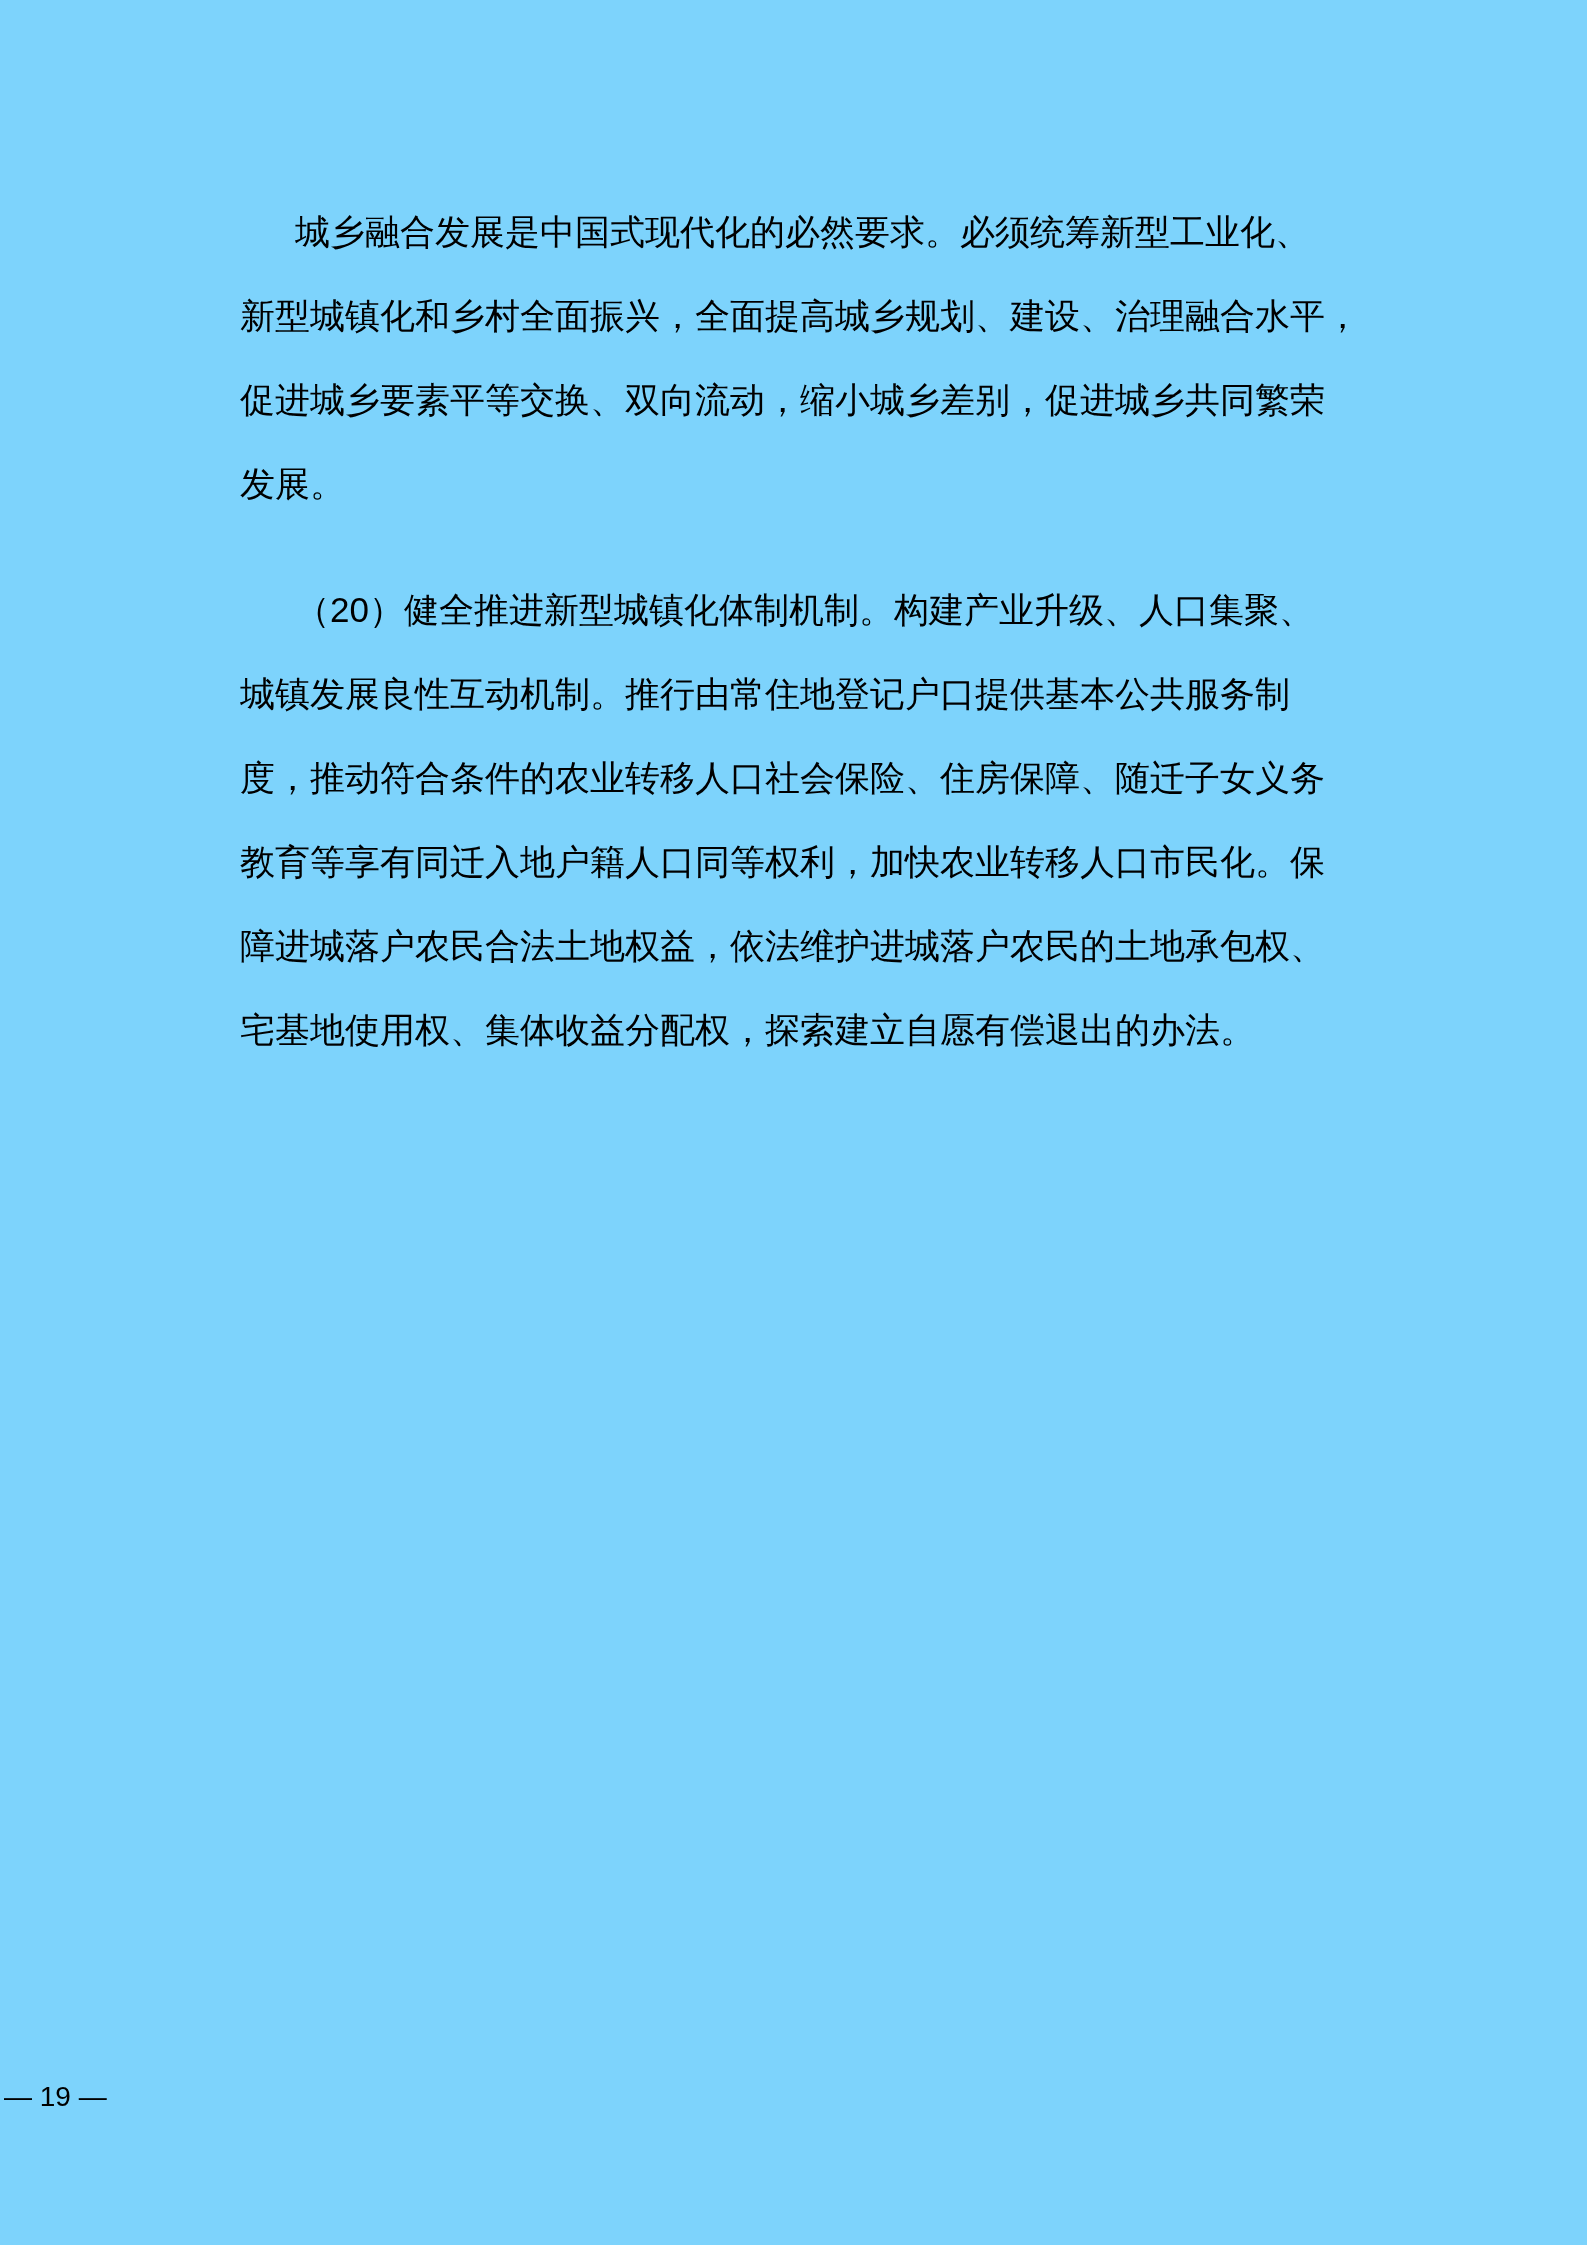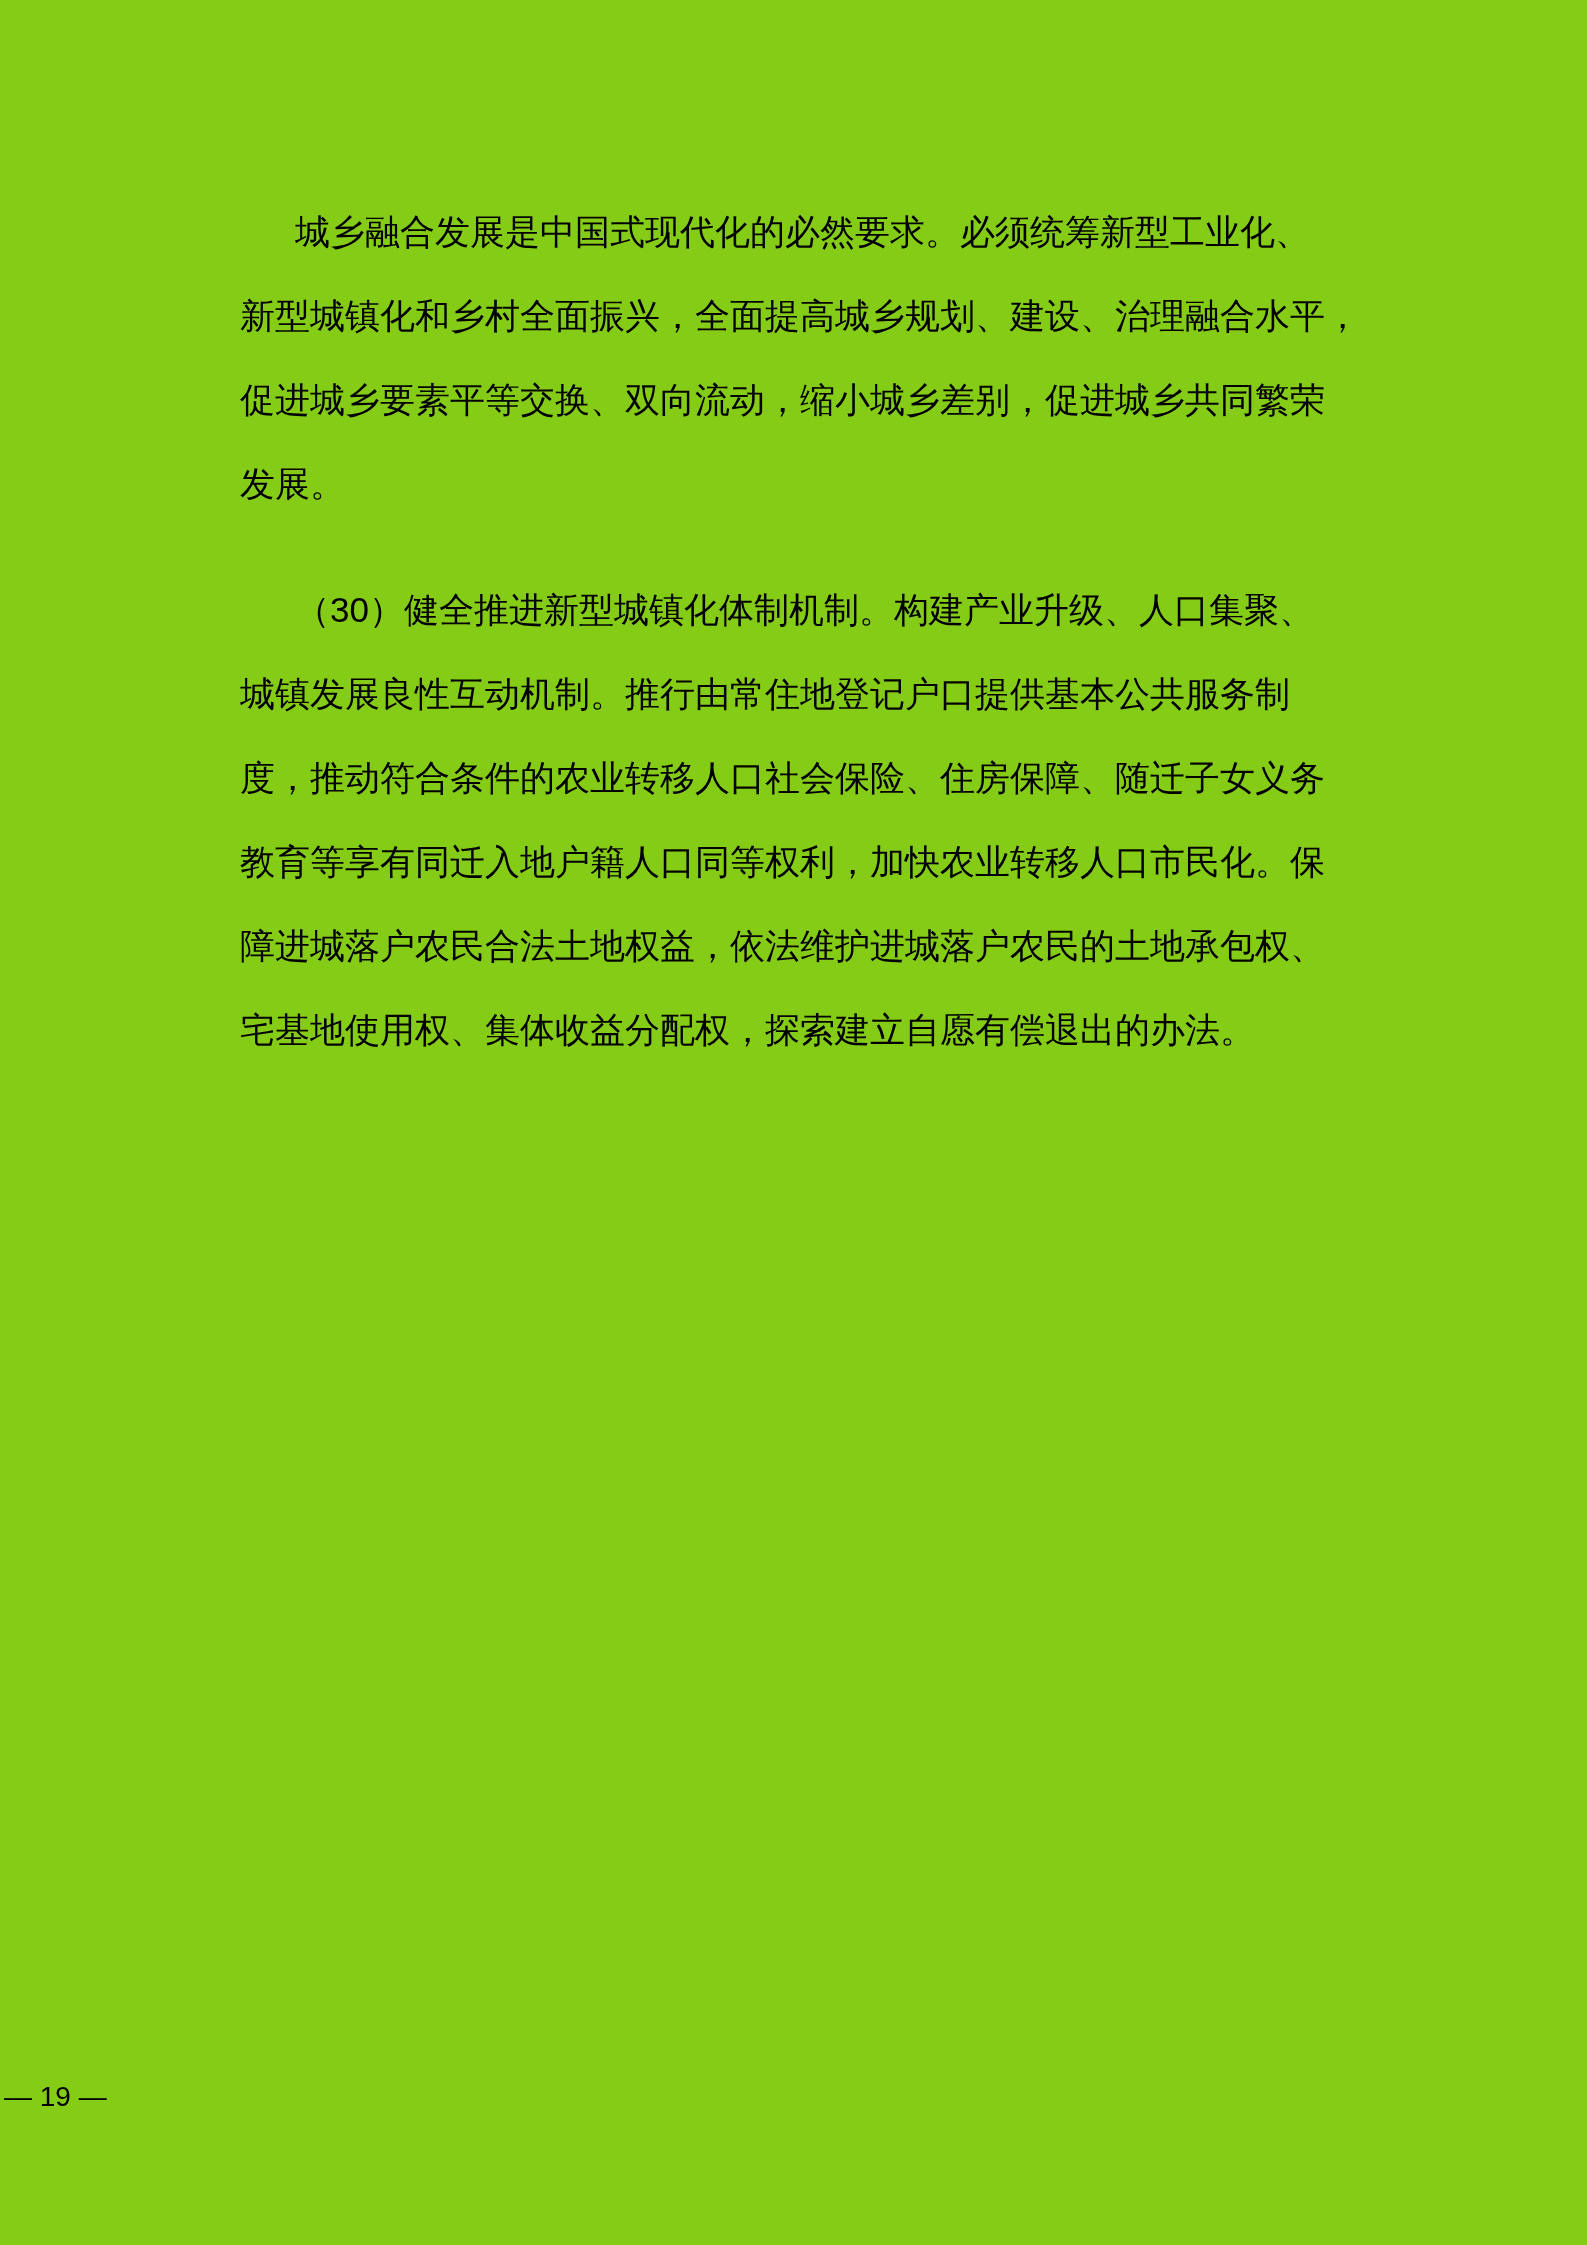--- a/index.html
+++ b/index.html
@@ -4,21 +4,21 @@
 <style>
   html, body {
     margin: 0;
     padding: 0;
     background: #ffffff;
   }
   .page {
     position: relative;
     width: 1587px;
     height: 2245px;
-    background: #84cc16;
+    background: #7dd3fc;
     color: #000000;
     font-family: "Liberation Sans", sans-serif;
     overflow: hidden;
   }
   .content {
     position: absolute;
     left: 240px;
     top: 190px;
     width: 1210px;
   }
@@ -46,21 +46,21 @@
 </style>
 </head>
 <body>
 
 <div class="page">
   <div class="content">
     <p class="para">城乡融合发展是中国式现代化的必然要求。必须统筹新型工业化、
 新型城镇化和乡村全面振兴，全面提高城乡规划、建设、治理融合水平，
 促进城乡要素平等交换、双向流动，缩小城乡差别，促进城乡共同繁荣
 发展。</p>
-    <p class="para">（30）健全推进新型城镇化体制机制。构建产业升级、人口集聚、
+    <p class="para">（20）健全推进新型城镇化体制机制。构建产业升级、人口集聚、
 城镇发展良性互动机制。推行由常住地登记户口提供基本公共服务制
 度，推动符合条件的农业转移人口社会保险、住房保障、随迁子女义务
 教育等享有同迁入地户籍人口同等权利，加快农业转移人口市民化。保
 障进城落户农民合法土地权益，依法维护进城落户农民的土地承包权、
 宅基地使用权、集体收益分配权，探索建立自愿有偿退出的办法。</p>
   </div>
   <div class="footer">— 19 —</div>
 </div>
 
 </body></html>

